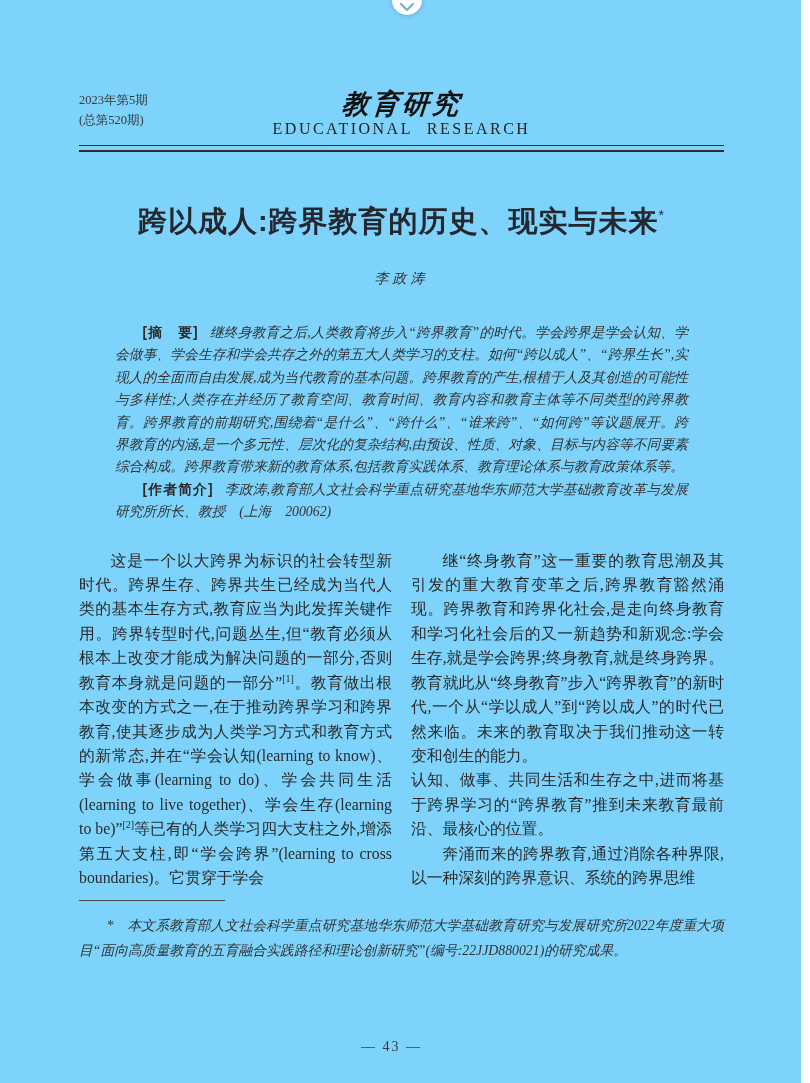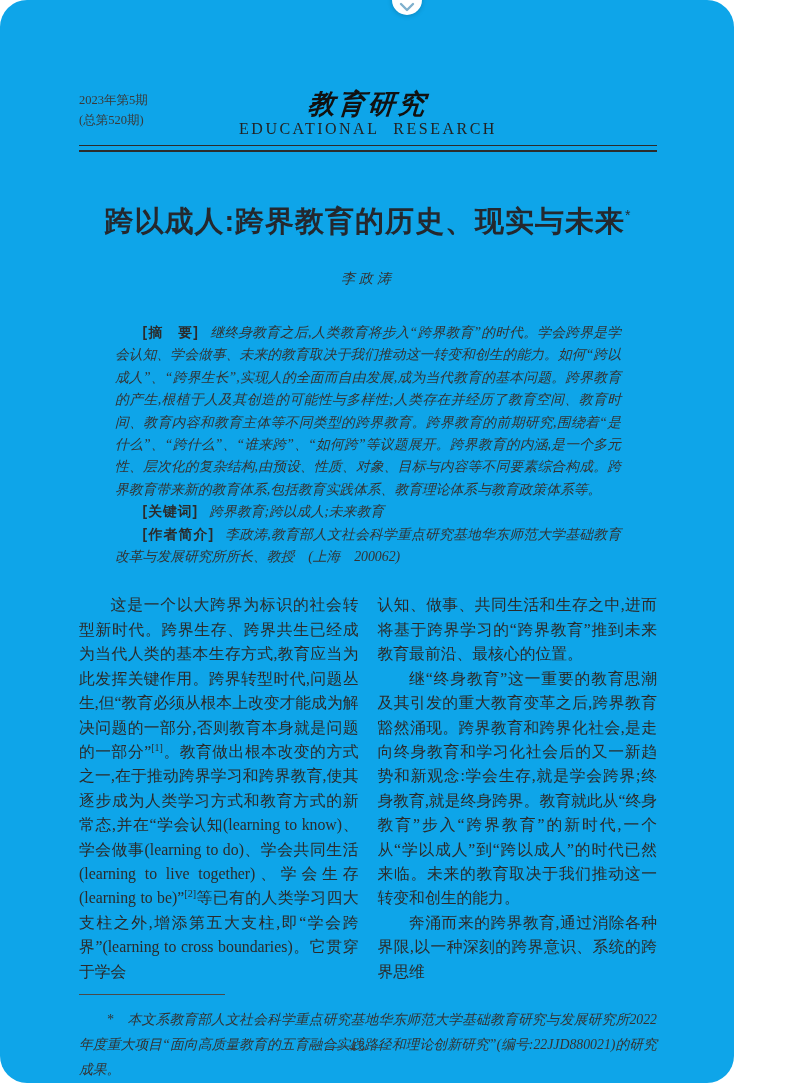--- a/index.html
+++ b/index.html
@@ -1,23 +1,22 @@
 <!DOCTYPE html>
 <html><head>
 <meta charset="utf-8">
 <style>
   html,body{margin:0;padding:0;background:#ffffff;}
   .page{
     position:relative;
-    width:734px;height:1083px;
-    background:#0ea5e9;
+    width:801px;height:1083px;
+    background:#7dd3fc;
     overflow:hidden;
     font-family:"Liberation Serif","DejaVu Serif",serif;
     color:#2b2b2b;
-    border-radius:27px;
   }
   
   .float-btn{
     position:absolute;top:-15px;left:392px;
     width:30px;height:30px;border-radius:50%;
     background:#ffffff;
     box-shadow:0 1px 5px rgba(0,0,0,0.18);
     display:flex;align-items:flex-end;justify-content:center;
     cursor:pointer;z-index:5;
   }
@@ -140,34 +139,33 @@
       </div>
     </header>
 
     <div class="header-rule"></div>
 
     <h1 class="article-title"><span>跨以成人:跨界教育的历史、现实与未来</span><sup>*</sup></h1>
 
     <div class="author">李政涛</div>
 
     <section class="abstract-block">
-      <p class="meta-para"><span class="meta-label">[摘　要]</span><span>继终身教育之后,人类教育将步入“跨界教育”的时代。学会跨界是学会认知、学会做事、未来的教育取决于我们推动这一转变和创生的能力。如何“跨以成人”、“跨界生长”,实现人的全面而自由发展,成为当代教育的基本问题。跨界教育的产生,根植于人及其创造的可能性与多样性;人类存在并经历了教育空间、教育时间、教育内容和教育主体等不同类型的跨界教育。跨界教育的前期研究,围绕着“是什么”、“跨什么”、“谁来跨”、“如何跨”等议题展开。跨界教育的内涵,是一个多元性、层次化的复杂结构,由预设、性质、对象、目标与内容等不同要素综合构成。跨界教育带来新的教育体系,包括教育实践体系、教育理论体系与教育政策体系等。</span></p>
-      <p class="meta-para"><span class="meta-label">[关键词]</span><span>跨界教育;跨以成人;未来教育</span></p>
+      <p class="meta-para"><span class="meta-label">[摘　要]</span><span>继终身教育之后,人类教育将步入“跨界教育”的时代。学会跨界是学会认知、学会做事、学会生存和学会共存之外的第五大人类学习的支柱。如何“跨以成人”、“跨界生长”,实现人的全面而自由发展,成为当代教育的基本问题。跨界教育的产生,根植于人及其创造的可能性与多样性;人类存在并经历了教育空间、教育时间、教育内容和教育主体等不同类型的跨界教育。跨界教育的前期研究,围绕着“是什么”、“跨什么”、“谁来跨”、“如何跨”等议题展开。跨界教育的内涵,是一个多元性、层次化的复杂结构,由预设、性质、对象、目标与内容等不同要素综合构成。跨界教育带来新的教育体系,包括教育实践体系、教育理论体系与教育政策体系等。</span></p>
       <p class="meta-para"><span class="meta-label">[作者简介]</span><span>李政涛,教育部人文社会科学重点研究基地华东师范大学基础教育改革与发展研究所所长、教授　(上海　200062)</span></p>
     </section>
 
     <section class="columns">
       <div class="col">
 
       <p class="body-para">这是一个以大跨界为标识的社会转型新时代。跨界生存、跨界共生已经成为当代人类的基本生存方式,教育应当为此发挥关键作用。跨界转型时代,问题丛生,但“教育必须从根本上改变才能成为解决问题的一部分,否则教育本身就是问题的一部分”<sup>[1]</sup>。教育做出根本改变的方式之一,在于推动跨界学习和跨界教育,使其逐步成为人类学习方式和教育方式的新常态,并在“学会认知(learning to know)、学会做事(learning to do)、学会共同生活(learning to live together)、学会生存(learning to be)”<sup>[2]</sup>等已有的人类学习四大支柱之外,增添第五大支柱,即“学会跨界”(learning to cross boundaries)。它贯穿于学会</p>
           <div class="footnote-sep"></div>
         </div>
       <div class="col">
+          <p class="body-para">继“终身教育”这一重要的教育思潮及其引发的重大教育变革之后,跨界教育豁然涌现。跨界教育和跨界化社会,是走向终身教育和学习化社会后的又一新趋势和新观念:学会生存,就是学会跨界;终身教育,就是终身跨界。教育就此从“终身教育”步入“跨界教育”的新时代,一个从“学以成人”到“跨以成人”的时代已然来临。未来的教育取决于我们推动这一转变和创生的能力。</p>
           <p class="body-para continued">认知、做事、共同生活和生存之中,进而将基于跨界学习的“跨界教育”推到未来教育最前沿、最核心的位置。</p>
-          <p class="body-para">继“终身教育”这一重要的教育思潮及其引发的重大教育变革之后,跨界教育豁然涌现。跨界教育和跨界化社会,是走向终身教育和学习化社会后的又一新趋势和新观念:学会生存,就是学会跨界;终身教育,就是终身跨界。教育就此从“终身教育”步入“跨界教育”的新时代,一个从“学以成人”到“跨以成人”的时代已然来临。未来的教育取决于我们推动这一转变和创生的能力。</p>
           <p class="body-para">奔涌而来的跨界教育,通过消除各种界限,以一种深刻的跨界意识、系统的跨界思维</p>
         </div>
     </section>
 
     <p class="footnote">*　本文系教育部人文社会科学重点研究基地华东师范大学基础教育研究与发展研究所2022年度重大项目“面向高质量教育的五育融合实践路径和理论创新研究”(编号:22JJD880021)的研究成果。</p>
 
   </div>
 
   <div class="page-number">—  43  —</div>
 

